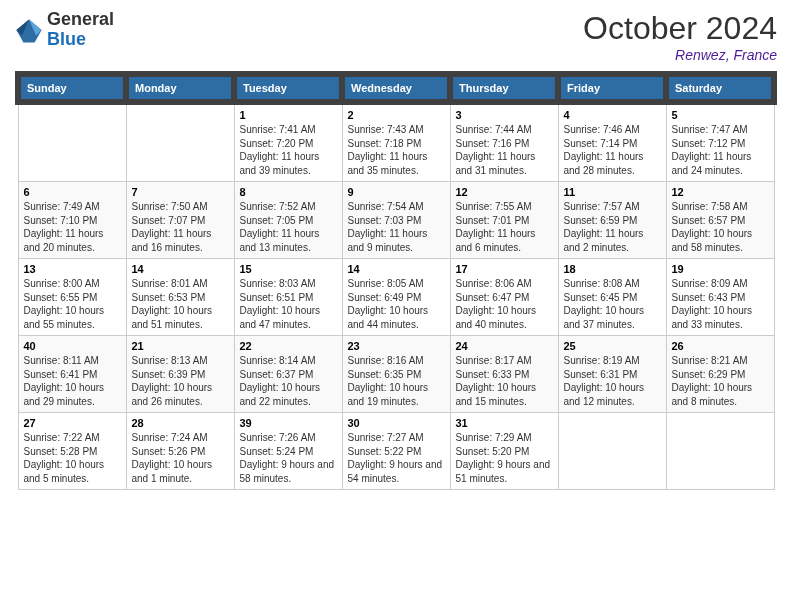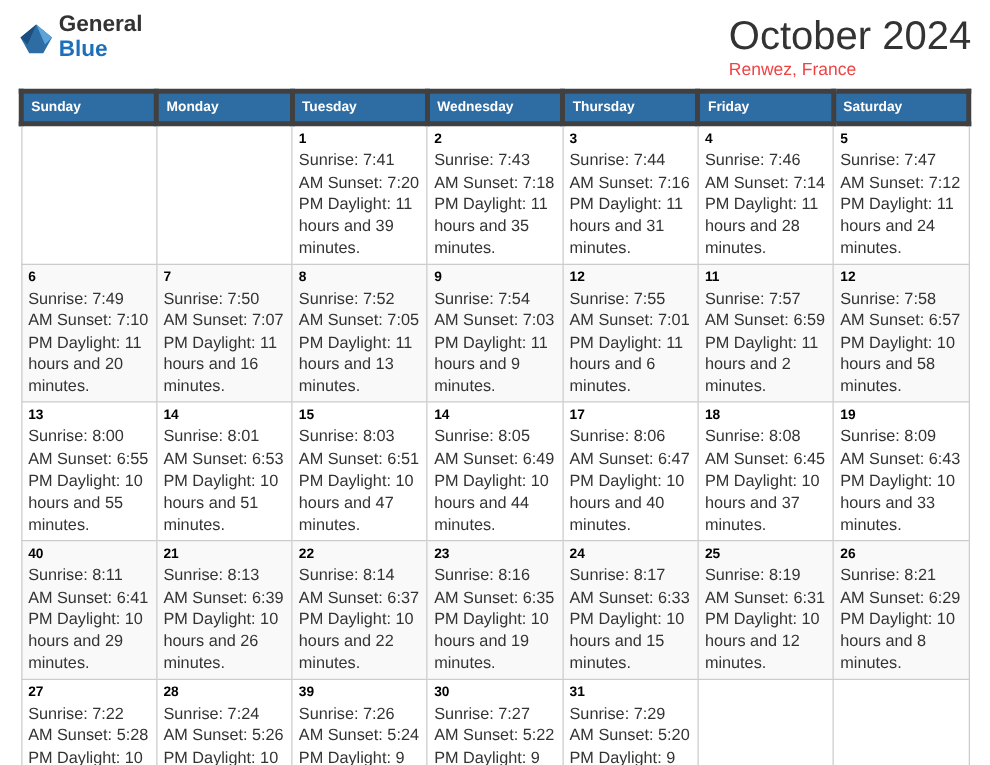--- a/index.html
+++ b/index.html
@@ -30,60 +30,62 @@
       font-weight: bold;
       line-height: 1.1;
     }
     .logo-general { color: #333; margin-top: 29px; }
     .logo-blue { color: #1e6fba; }
     .logo-icon {
       width: 28px;
       height: 28px;
     }
     .title-block {
+      text-align: right;
     }
     .month-title {
       font-size: 32px;
       font-weight: normal;
       color: #333;
     }
     .location {
       font-size: 14px;
-      color: #ef4444;
+      color: #4c1d95;
+      font-style: italic;
     }
     table {
       width: 100%;
       border-collapse: collapse;
       font-size: 10px;
     }
     th {
       background-color: #2e6da4;
       color: white;
       text-align: left;
       padding: 5px 6px;
       font-size: 11px;
       font-weight: bold;
-      border: 4px solid #404040;
+      border: 6px solid #404040;
     }
     td {
       border: 1px solid #ccc;
       vertical-align: top;
       padding: 4px 5px;
       min-height: 75px;
       height: 75px;
       width: calc(100% / 7);
     }
     .day-num {
       font-weight: bold;
       font-size: 11px;
       display: block;
       margin-bottom: 2px;
     }
     .day-info {
-      font-size: 13px;
+      font-size: 10px;
       color: #333;
       line-height: 1.35;
     }
     tr:nth-child(even) td {
       background-color: #f9f9f9;
     }
     tr:nth-child(odd) td {
       background-color: #fff;
     }
     .empty {

